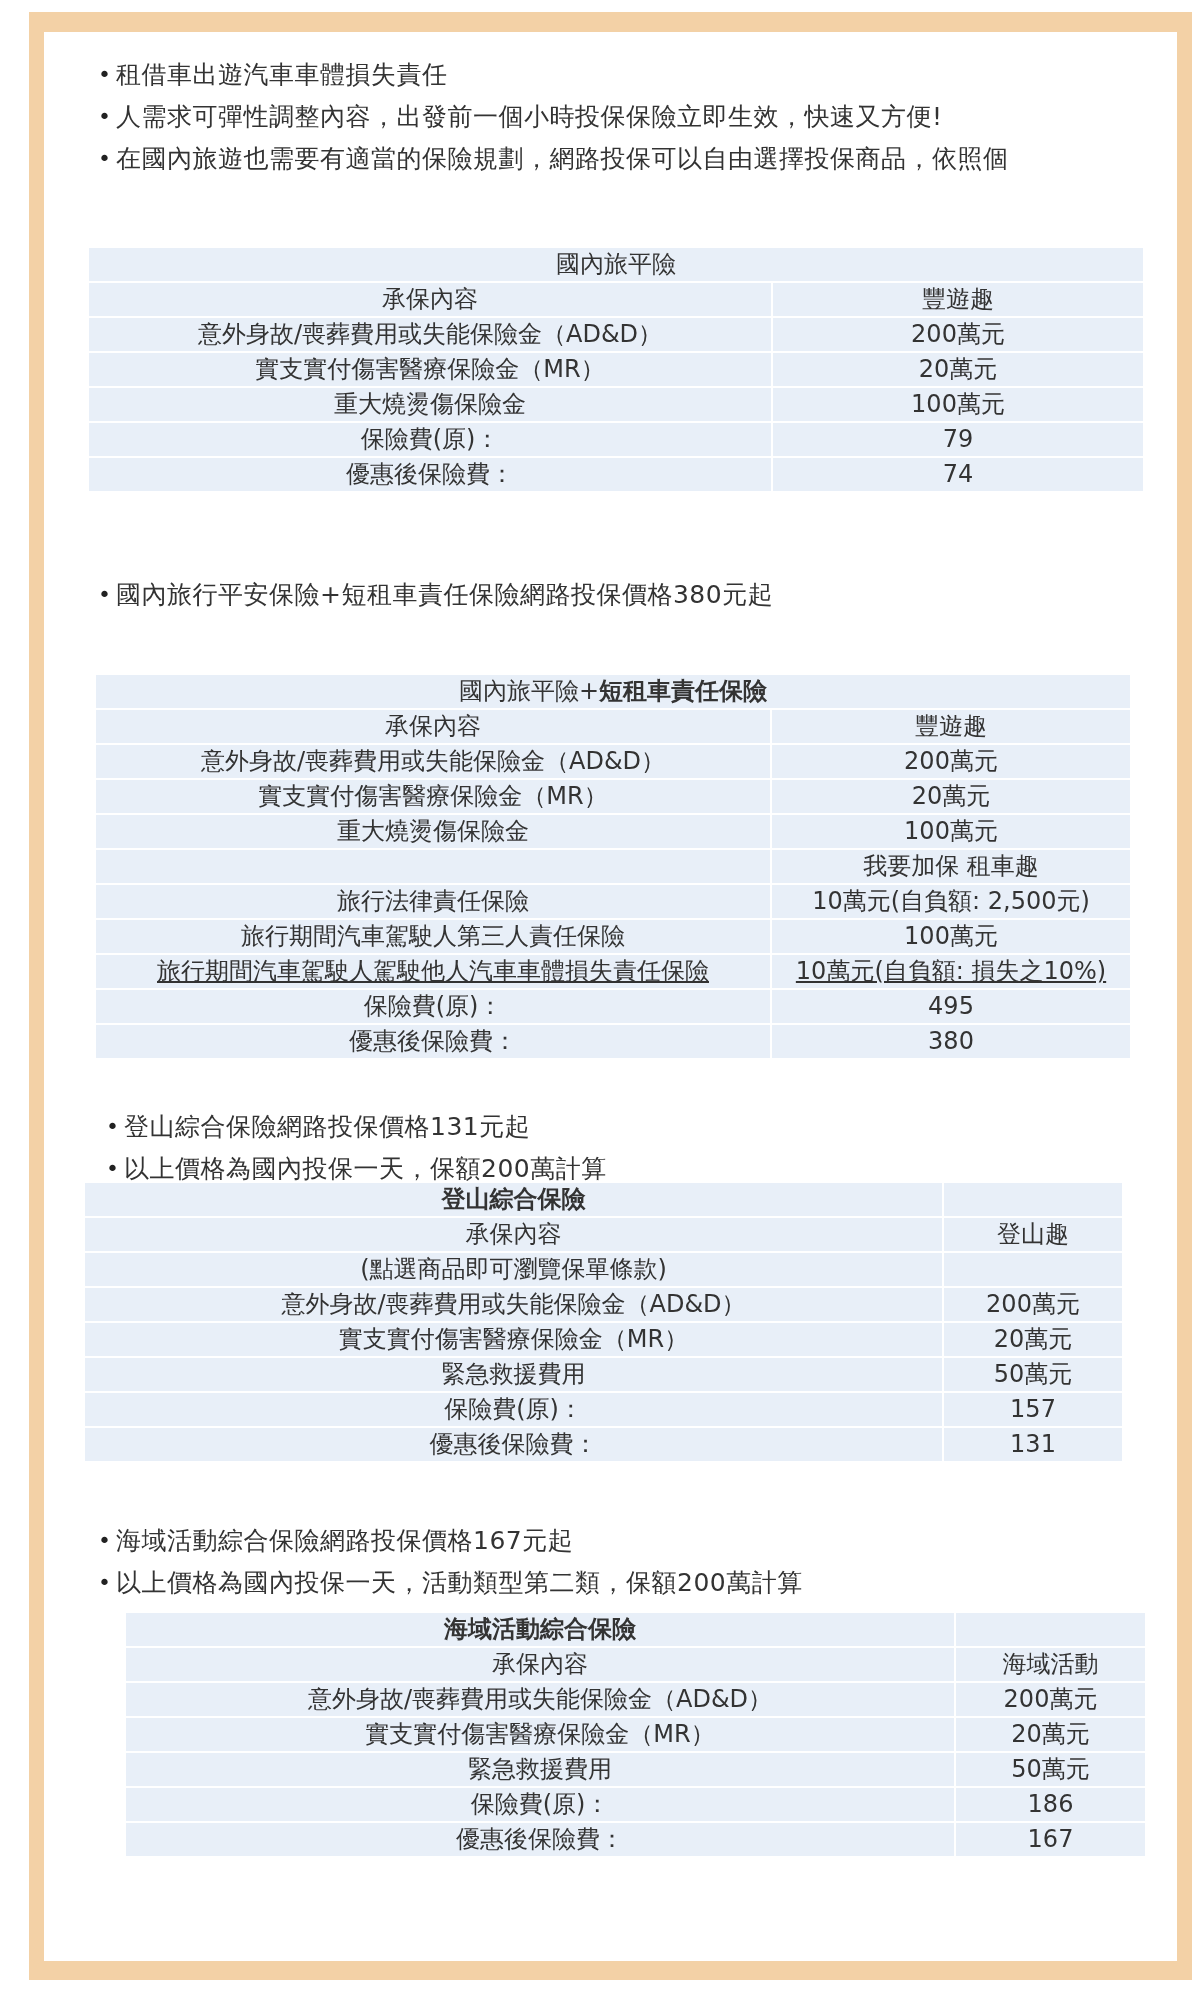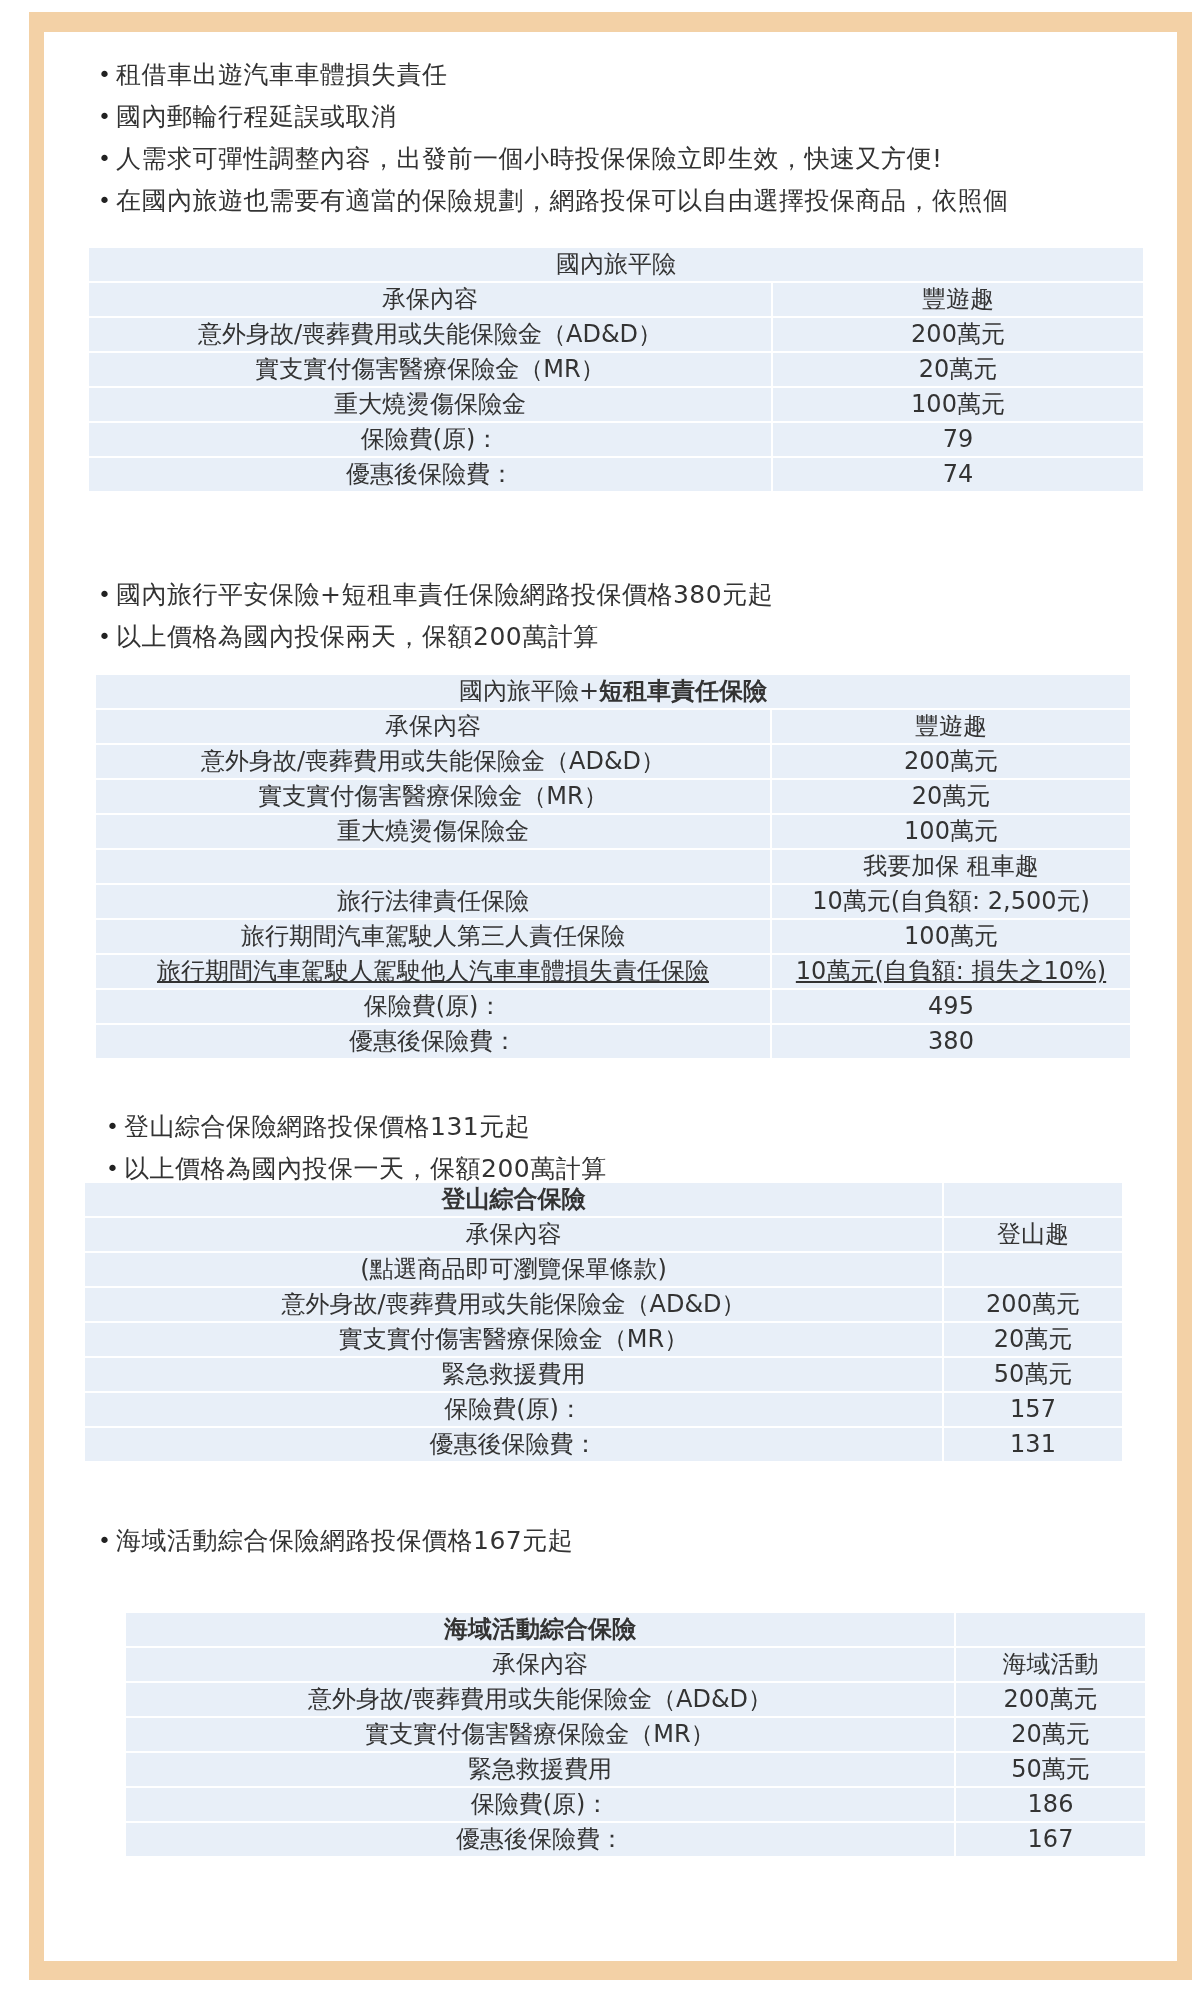--- a/index.html
+++ b/index.html
@@ -24,21 +24,20 @@
 </style>
 </head>
 <body>
 
 <div class="frame" data-name="page-frame">
   <div class="inner" data-name="content-panel"></div>
 </div>
 
 <ul class="bullets" data-name="section1-bullets" style="left:98px; top:54px; width:1060px;">
   <li data-name="bullet-item">租借車出遊汽車車體損失責任</li>
-  <li data-name="bullet-item">國內郵輪行程延誤或取消</li>
   <li data-name="bullet-item-continuation" style="padding-left:18px;"><span data-name="bullet-continuation-text">人需求可彈性調整內容，出發前一個小時投保保險立即生效，快速又方便!</span></li>
   <li data-name="bullet-item">在國內旅遊也需要有適當的保險規劃，網路投保可以自由選擇投保商品，依照個</li>
 </ul>
 <style></style>
 
 <table class="tbl" data-name="domestic-travel-insurance-table" style="left:89px; top:248px; width:1054px;">
   <colgroup>
       <col style="width:684px">
       <col style="width:370px">
     </colgroup>
@@ -68,21 +67,20 @@
   </tr>
   <tr data-name="table-row">
     <td data-name="premium-discount-label">優惠後保險費：</td>
     <td data-name="premium-discount-value">74</td>
   </tr>
 </tbody>
   </table>
 
 <ul class="bullets" data-name="section2-bullets" style="left:98px; top:574px; width:1060px;">
   <li data-name="bullet-item">國內旅行平安保險+短租車責任保險網路投保價格380元起</li>
-  <li data-name="bullet-item">以上價格為國內投保兩天，保額200萬計算</li>
 </ul>
 
 <table class="tbl" data-name="travel-plus-car-rental-table" style="left:96px; top:675px; width:1034px;">
   <colgroup>
       <col style="width:676px">
       <col style="width:358px">
     </colgroup>
   <tbody>
       <tr data-name="table-title-row">
     <td colspan="2" data-name="table-title"><span data-name="table-title-prefix">國內旅平險+</span><b data-name="table-title-bold">短租車責任保險</b></td>
@@ -171,20 +169,21 @@
   </tr>
   <tr data-name="table-row">
     <td data-name="premium-discount-label">優惠後保險費：</td>
     <td data-name="premium-discount-value">131</td>
   </tr>
 </tbody>
   </table>
 
 <ul class="bullets" data-name="section4-bullets" style="left:98px; top:1520px; width:1060px;">
   <li data-name="bullet-item">海域活動綜合保險網路投保價格167元起</li>
+  <li data-name="bullet-item">以上價格為國內投保一天，活動類型第二類，保額200萬計算</li>
 </ul>
 
 <table class="tbl" data-name="water-activity-insurance-table" style="left:110px; top:1613px; width:1019px;padding-left:16px;">
   <colgroup>
       <col style="width:830px">
       <col style="width:189px">
     </colgroup>
   <tbody>
       <tr data-name="table-title-row">
     <td class="bold" data-name="table-title">海域活動綜合保險</td>

